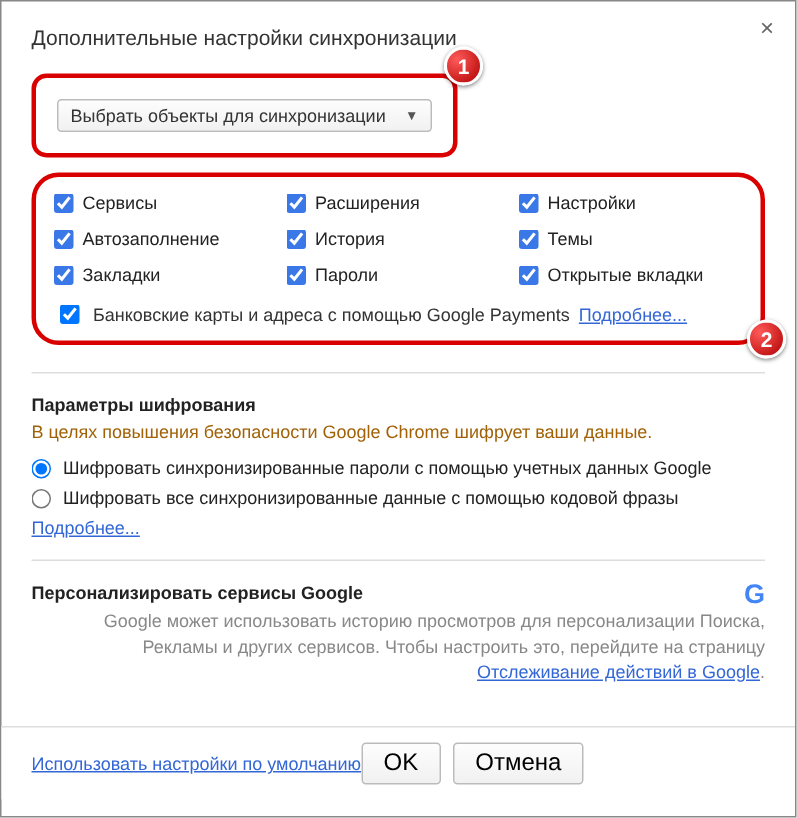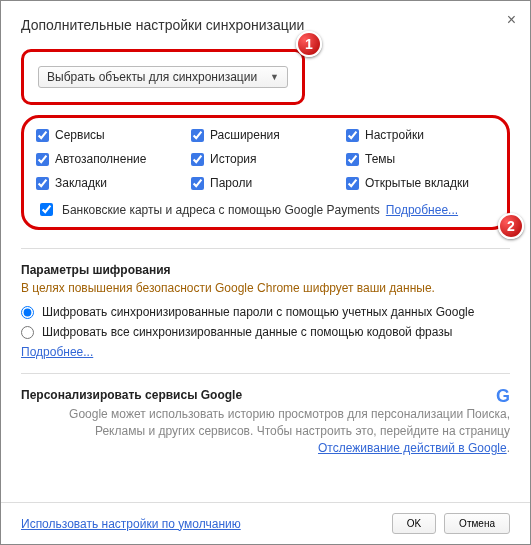--- a/index.html
+++ b/index.html
@@ -93,36 +93,36 @@
   .pers-sec { position: relative; }
   .g-logo {
     position: absolute; right: 0; top: -2px;
     font-weight: bold; font-size: 18px;
     font-family: Arial, sans-serif;
   }
   .g-logo .b{color:#4285F4}
   .pers-text { color: #888; font-size: 12px; line-height: 1.4; text-align: right; }
   .footer {
     position: absolute;
-    bottom: 0; left: 0; right: 0;
+    bottom: 11px; left: 0; right: 0;
     border-top: 1px solid #ddd;
     padding: 10px 20px;
     display: flex;
     align-items: center;
-    justify-content: space-between;
+    justify-content: flex-start;
     background: #fff;
   }
   .footer-left { color: #3367d6; text-decoration: underline; cursor: pointer; font-size: 12px; }
   .footer-right { display: flex; gap: 8px; }
   .btn {
     border: 1px solid #bbb;
     border-radius: 3px;
     background: linear-gradient(#fdfdfd,#f1f1f1);
     padding: 4px 14px;
-    font-size: 10px;
+    font-size: 16px;
     cursor: pointer;
   }
 </style>
 </head>
 <body>
 
 <div class="dialog">
 
   <button class="close-btn">×</button>
 

